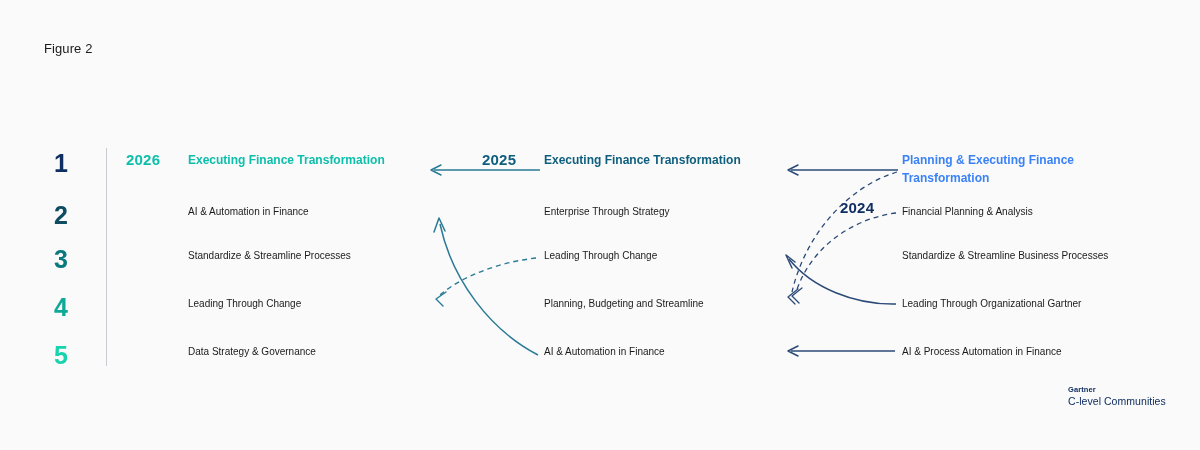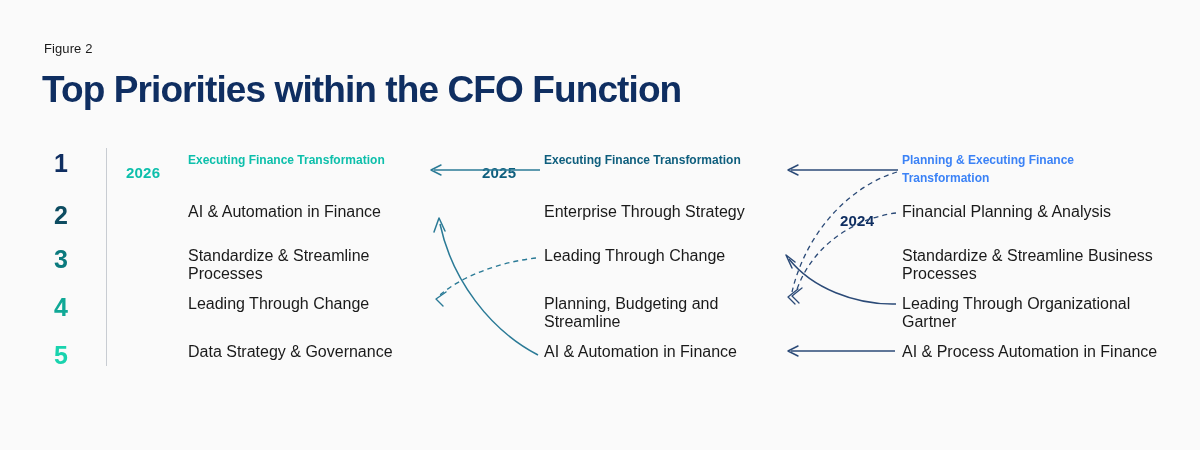--- a/index.html
+++ b/index.html
@@ -69,35 +69,35 @@
   }
 
   
   .col { position: absolute; top: 142px; }
   .col-2026 { left: 126px;  width: 300px; }
   .col-2025 { left: 482px;  width: 300px; }
   .col-2024 { left: 840px;  width: 320px; }
 
   .year {
     position: absolute;
-    top: 22px;
+    top: 9px;
     font-size: 15px;
     font-weight: 700;
     letter-spacing: 0.2px;
   }
   .year-2026 { left: 0;   color: #0dbfab; }
   .year-2025 { left: 0;   color: #0e5e7d; }
   .year-2024 { left: 0;   color: #0f2e61; margin-top: 48px; }
 
   .items { position: absolute; left: 62px; top: 0; width: 250px; }
   .col-2024 .items { left: 62px; width: 260px; }
 
   .item {
     position: absolute;
-    font-size: 16px;
+    font-size: 10px;
     line-height: 18px;
     color: #1a1a1a;
     font-weight: 400;
   }
   .item.top {
     font-weight: 700;
     font-size: 12px;
     line-height: 18px;
   }
   .item.top.c26 { color: #0dbfab; }
@@ -138,21 +138,20 @@
     letter-spacing: 0.05px;
     line-height: 13px;
   }
 </style>
 </head>
 <body style="background: rgb(250, 250, 250);">
 
 <div class="figure">
 
   <div class="fig-label">Figure 2</div>
-  <div class="fig-title">Top Priorities within the CFO Function</div>
 
   <div class="rank-col">
     <div class="rank r1" style="color: rgb(15, 46, 97);">1</div>
     <div class="rank r2" style="color: rgb(13, 76, 97);">2</div>
     <div class="rank r3" style="color: rgb(11, 122, 126);">3</div>
     <div class="rank r4" style="color: rgb(16, 168, 150);">4</div>
     <div class="rank r5" style="color: rgb(25, 211, 174);">5</div>
   </div>
   <div class="divider"></div>
 
@@ -227,14 +226,18 @@
       <path d="M 896 304 C 855 305 812 288 789 259" stroke="#2b4a77" stroke-width="1.5" fill="none"></path>
       <polyline points="795,262 786,255 792,268" stroke="#2b4a77" stroke-width="1.5" fill="none" stroke-linecap="round" stroke-linejoin="round"></polyline>
     </g>
 
     <g>
       <line x1="895" y1="351" x2="791" y2="351" stroke="#2b4a77" stroke-width="1.4"></line>
       <polyline points="798,346 788,351 798,356" stroke="#2b4a77" stroke-width="1.4" fill="none" stroke-linecap="round" stroke-linejoin="round"></polyline>
     </g>
   </svg>
 
+  <div class="logo">
+    <div class="logo-brand">Gartner</div>
+    <div class="logo-sub">C-level Communities</div>
+  </div>
 
 </div>
 
 </body></html>

